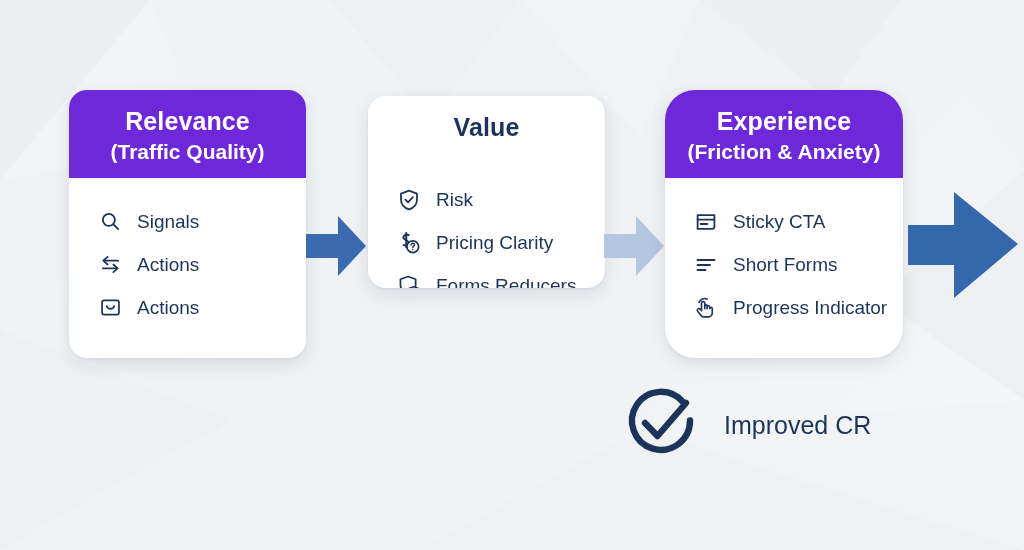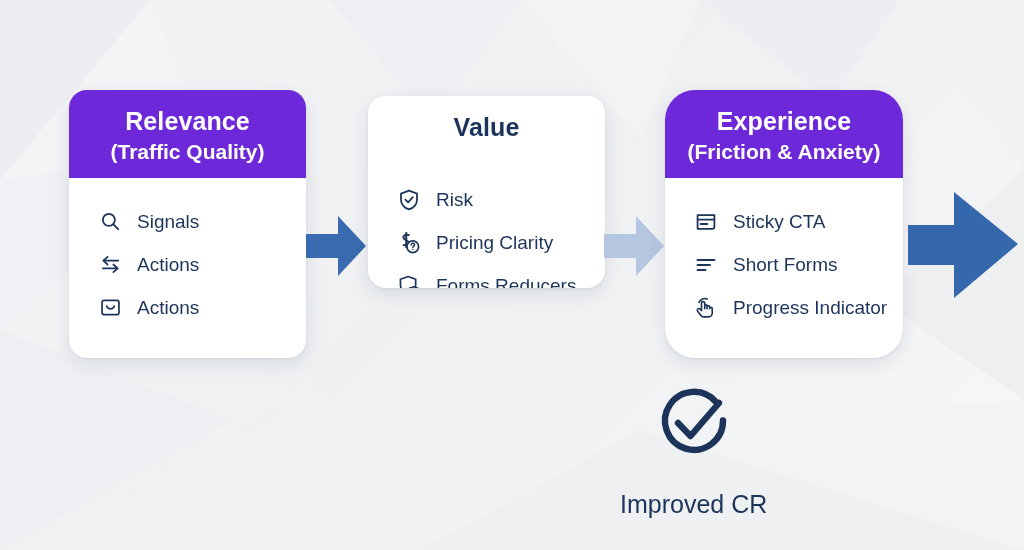--- a/index.html
+++ b/index.html
@@ -105,21 +105,20 @@
   }
 
   
   #outcome {
     position: absolute;
     left: 620px;
     top: 382px;
     display: flex;
     align-items: center;
     gap: 22px;
-    flex-direction: column;
   }
   #outcome-label {
     font-size: 25px;
     color: #1c3459;
     white-space: nowrap;
   }
 </style>
 </head>
 <body>
 

